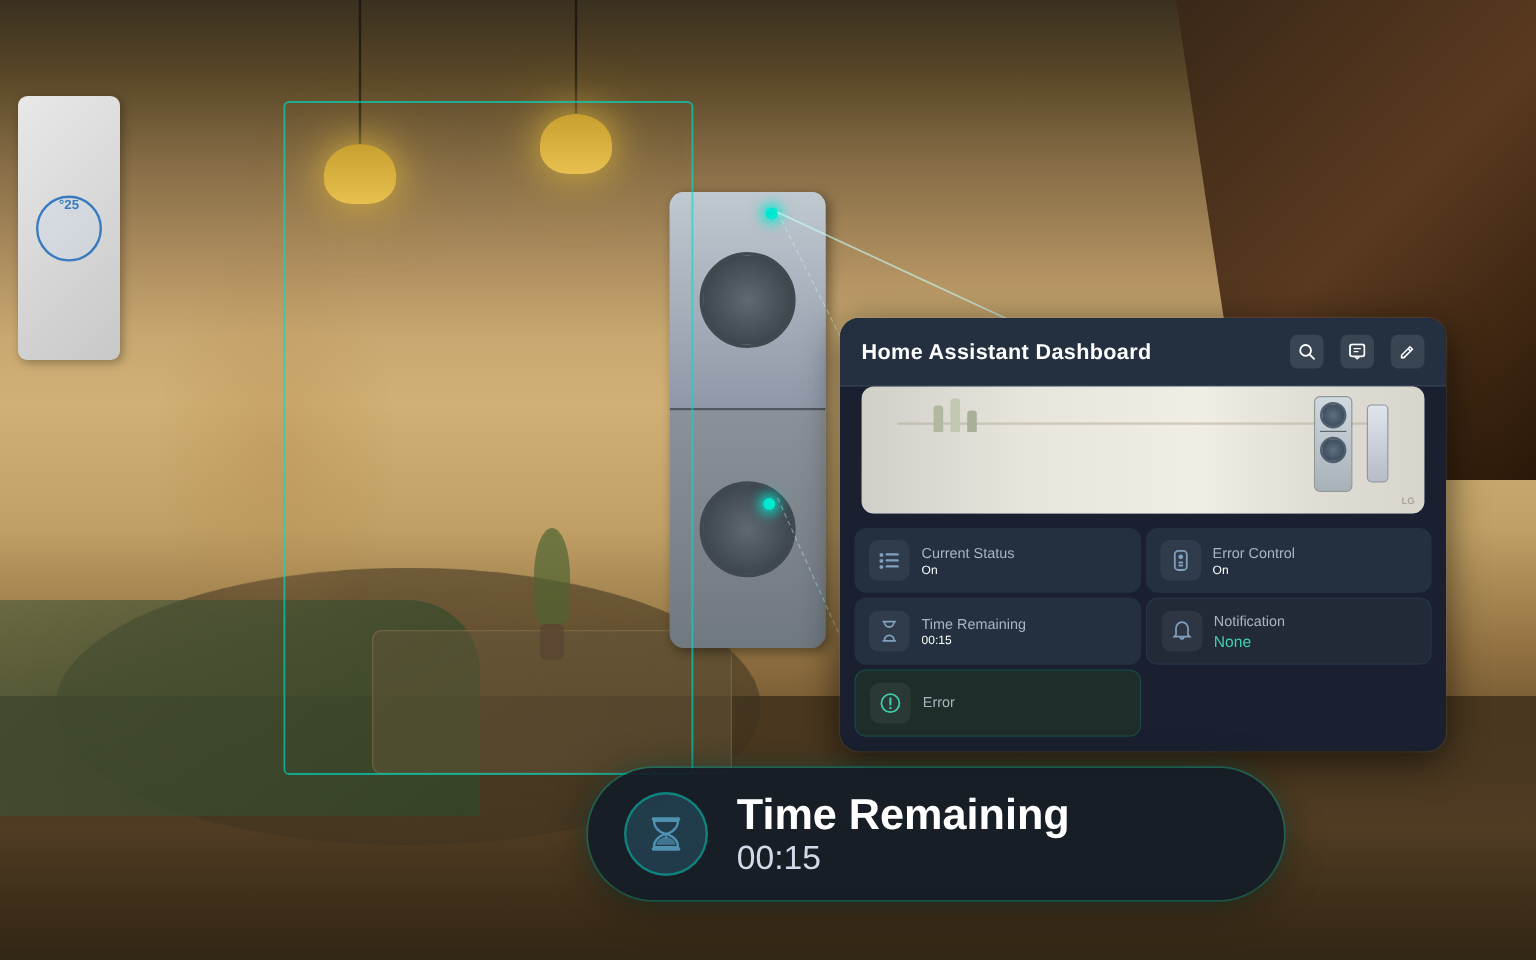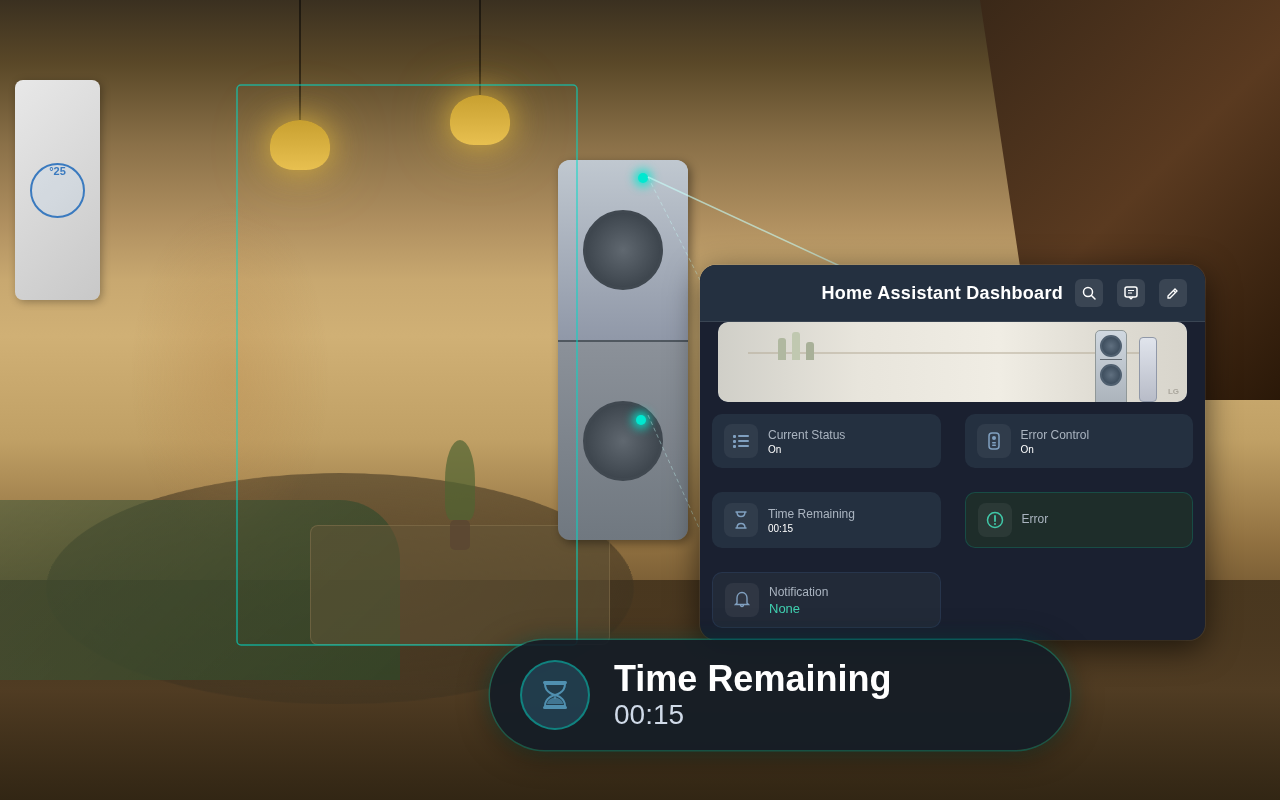--- a/index.html
+++ b/index.html
@@ -109,23 +109,22 @@
       border-radius: 16px;
       overflow: hidden;
       box-shadow: 0 8px 32px rgba(0,0,0,0.6), 0 0 0 1px rgba(255,255,255,0.1);
     }
 
     .dashboard-header {
       background: #243040;
       padding: 14px 18px;
       display: flex;
       align-items: center;
-      justify-content: flex-end;
+      justify-content: space-between;
       border-bottom: 1px solid rgba(255,255,255,0.1);
-      gap: 12px;
     }
 
     .dashboard-title {
       color: #ffffff;
       font-size: 18px;
       font-weight: 600;
       letter-spacing: 0.3px;
     }
 
     .header-icons {
@@ -149,35 +148,35 @@
 
     .device-name {
       color: #ffffff;
       font-size: 22px;
       font-weight: 700;
       padding: 14px 18px 8px;
     }
 
     .device-image {
       margin: 0 18px 12px;
-      height: 80px;
+      height: 106px;
       background: linear-gradient(135deg, #8a9098 0%, #c0c8d0 30%, #e8eaf0 60%, #b0b8c0 100%);
       border-radius: 10px;
       overflow: hidden;
       position: relative;
       display: flex;
       align-items: center;
       justify-content: flex-end;
     }
 
     
     .status-grid {
       display: grid;
       grid-template-columns: 1fr 1fr;
-      gap: 24px;
+      gap: 4px;
       padding: 0 12px 12px;
     }
 
     .status-card {
       background: #243040;
       border-radius: 10px;
       padding: 10px 12px;
       display: flex;
       align-items: center;
       gap: 10px;
@@ -527,43 +526,43 @@
           <line x1="5" y1="2" x2="5" y2="2" stroke="#80a0c0" stroke-width="1.5"></line>
         </svg>
       </div>
       <div class="status-text">
         <span class="status-label">Time Remaining</span>
         <span class="status-value">00:15</span>
       </div>
     </div>
 
 
+    <div class="status-card-partial notification">
+      <div class="status-icon-wrap">
+        <svg class="status-icon-svg" viewBox="0 0 20 20" fill="none">
+          <path d="M10 2.5 C7 2.5 5 5 5 8 L5 13 L3.5 14.5 L16.5 14.5 L15 13 L15 8 C15 5 13 2.5 10 2.5Z" stroke="#80a0c0" stroke-width="1.4" fill="none"></path>
+          <path d="M8.5 14.5 C8.5 15.8 9.2 16.5 10 16.5 C10.8 16.5 11.5 15.8 11.5 14.5" stroke="#80a0c0" stroke-width="1.4" fill="none"></path>
+        </svg>
+      </div>
+      <div class="status-text">
+        <span class="status-label">Notification</span>
+        <span class="status-value-accent">None</span>
+      </div>
+    </div>
+
     <div class="status-card-partial">
       <div class="status-icon-wrap">
         <svg class="status-icon-svg" viewBox="0 0 20 20" fill="none">
           <circle cx="10" cy="10" r="7.5" stroke="#40c8a8" stroke-width="1.5"></circle>
           <line x1="10" y1="6" x2="10" y2="11" stroke="#40c8a8" stroke-width="1.8" stroke-linecap="round"></line>
           <circle cx="10" cy="14" r="1" fill="#40c8a8"></circle>
         </svg>
       </div>
       <div class="status-text">
         <span class="status-label">Error</span>
-      </div>
-    </div>
-
-    <div class="status-card-partial notification">
-      <div class="status-icon-wrap">
-        <svg class="status-icon-svg" viewBox="0 0 20 20" fill="none">
-          <path d="M10 2.5 C7 2.5 5 5 5 8 L5 13 L3.5 14.5 L16.5 14.5 L15 13 L15 8 C15 5 13 2.5 10 2.5Z" stroke="#80a0c0" stroke-width="1.4" fill="none"></path>
-          <path d="M8.5 14.5 C8.5 15.8 9.2 16.5 10 16.5 C10.8 16.5 11.5 15.8 11.5 14.5" stroke="#80a0c0" stroke-width="1.4" fill="none"></path>
-        </svg>
-      </div>
-      <div class="status-text">
-        <span class="status-label">Notification</span>
-        <span class="status-value-accent">None</span>
       </div>
     </div>
 
   </div>
 </div>
 
 <div class="floating-card">
   <div class="floating-icon-wrap">
     <svg class="floating-icon-svg" viewBox="0 0 36 36" fill="none">
       <rect x="6" y="4" width="24" height="3" rx="1.5" fill="#5090b0"></rect>

